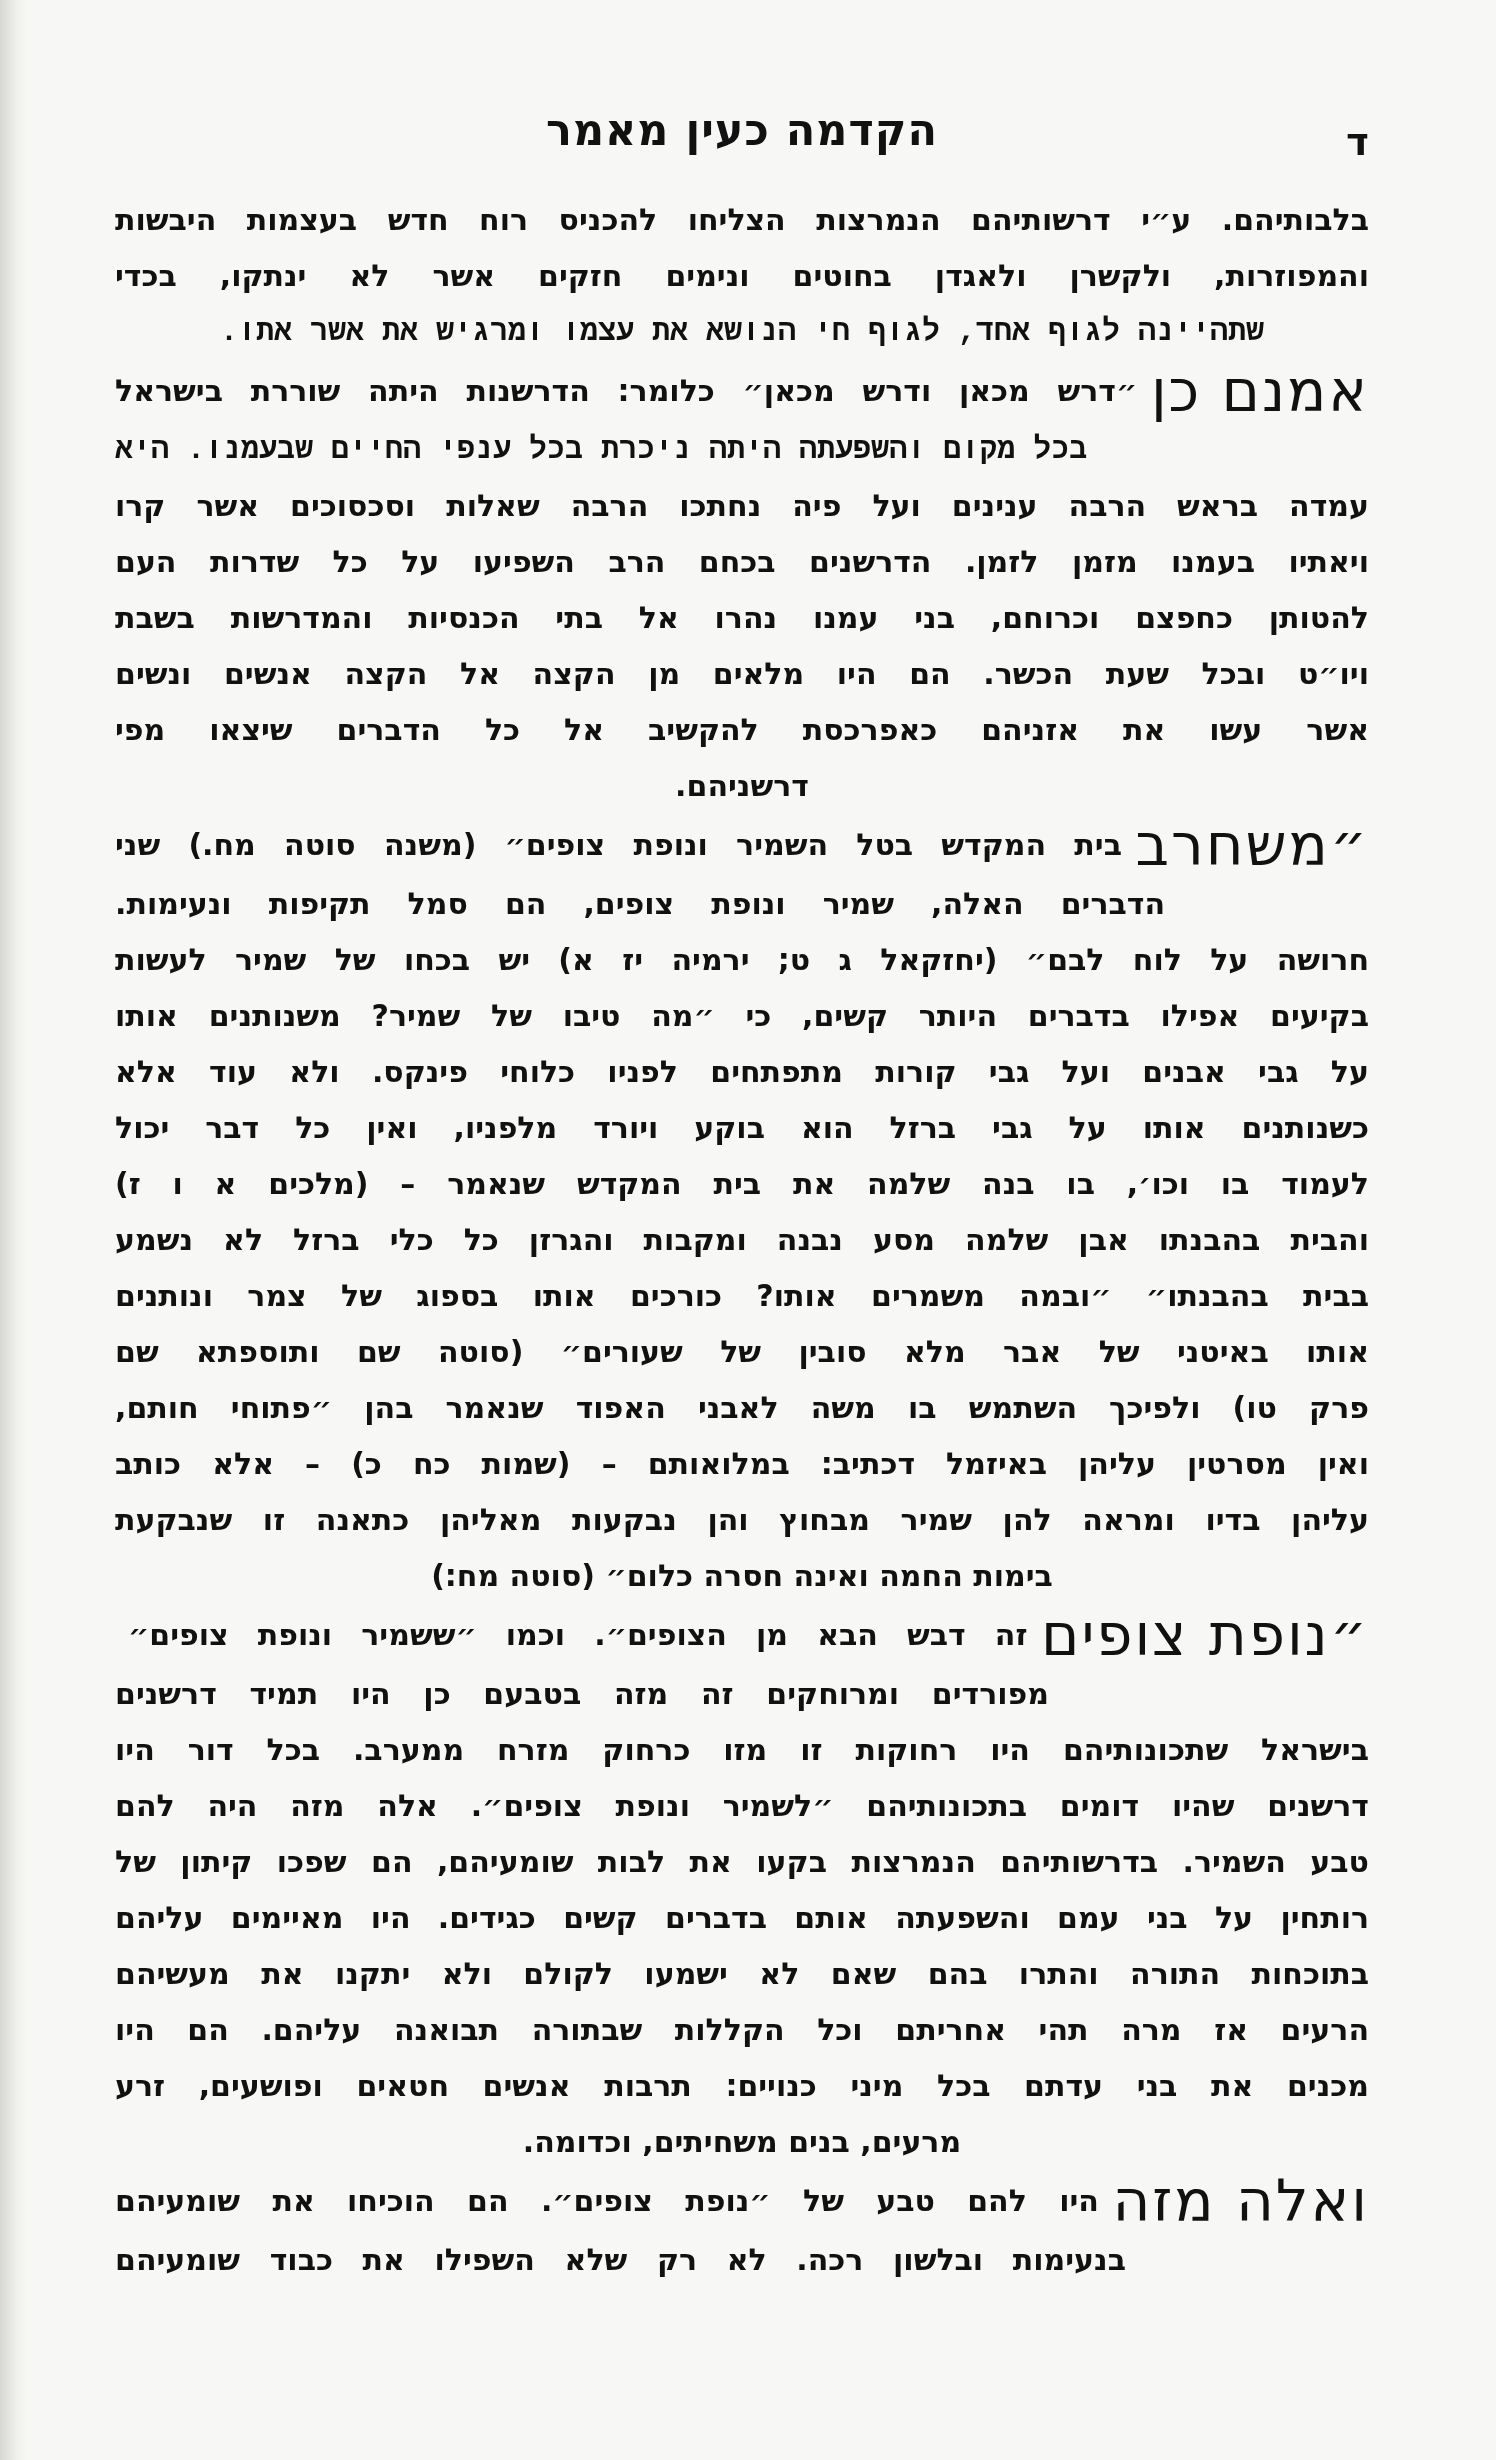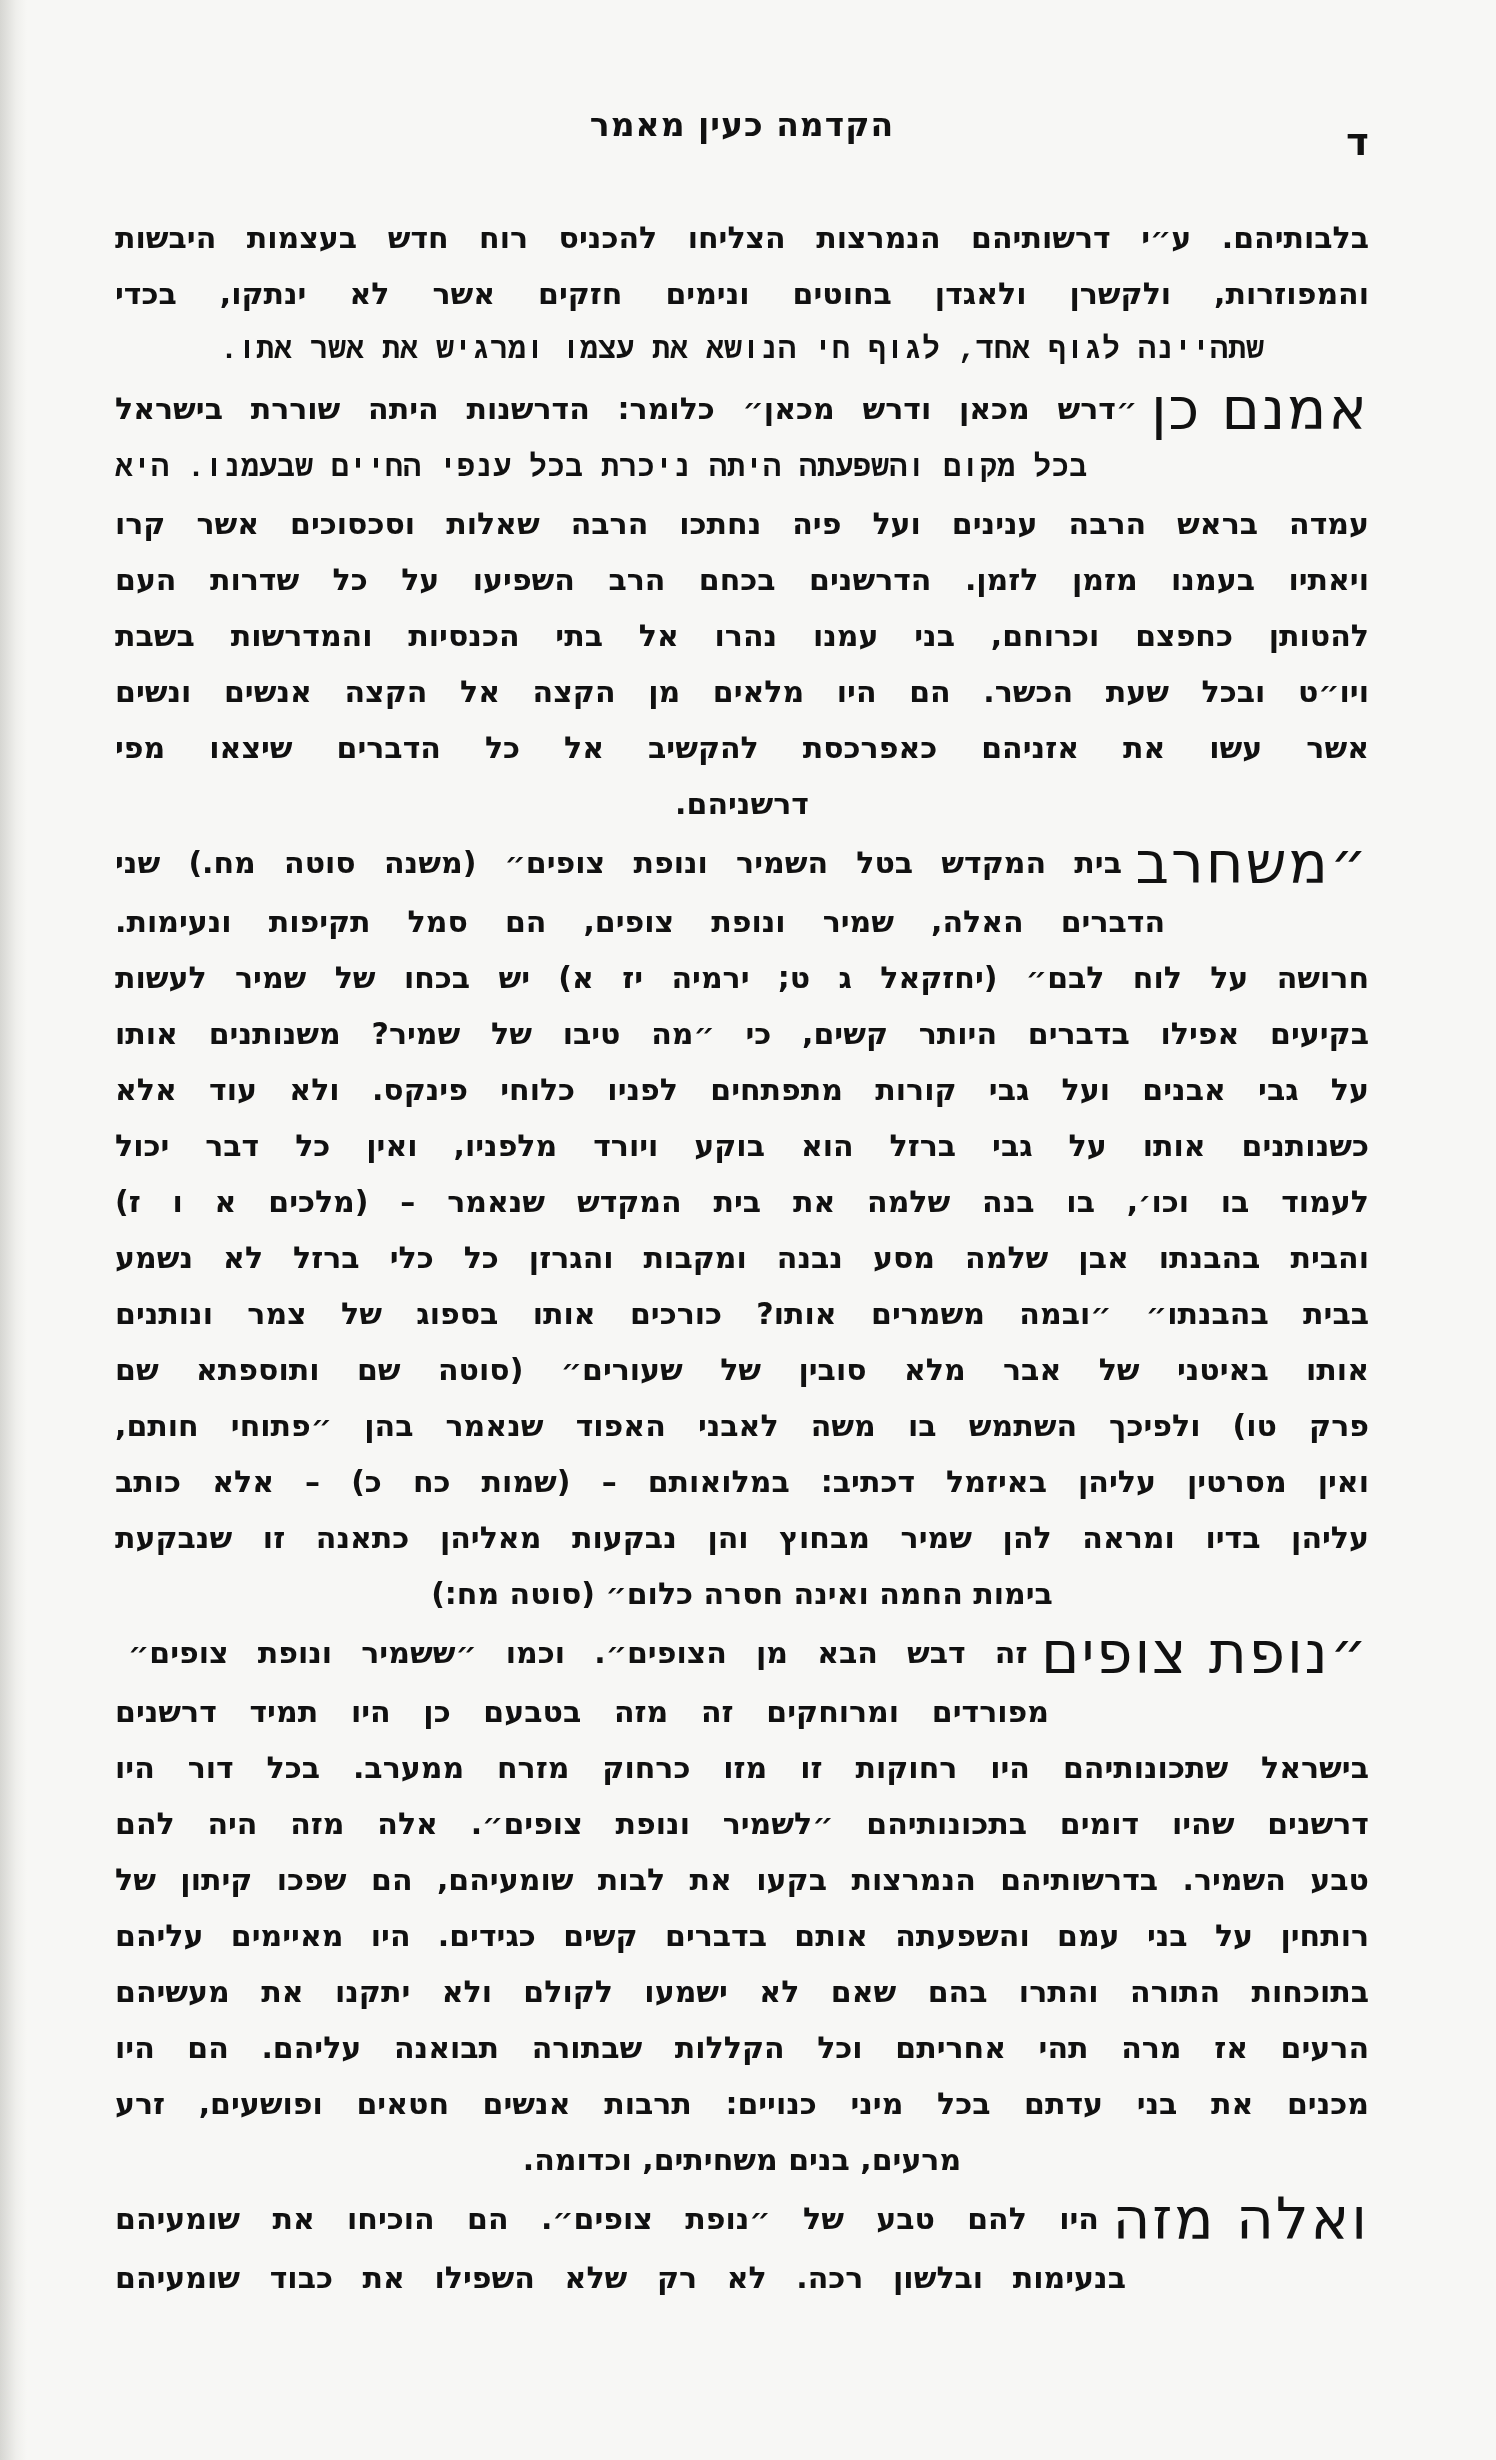--- a/index.html
+++ b/index.html
@@ -34,28 +34,28 @@
       right: 0;
       top: 13.6px;
       font-size: 39px;
       font-weight: bold;
       font-family: "DejaVu Sans", sans-serif;
     }
     .running-title {
       position: absolute;
       left: 0; right: 0;
       text-align: center;
-      font-size: 33px;
+      font-size: 43px;
       font-weight: bold;
       letter-spacing: 1px;
       font-family: "DejaVu Sans", sans-serif;
     }
     .body-text {
       position: absolute;
-      top: 210px;
+      top: 192px;
       left: 115px;
       width: 1254px;
       direction: rtl;
       font-family: "DejaVu Sans", sans-serif;
       font-weight: bold;
       font-size: 30px;
     }
     .line {
       height: 56px;
       line-height: 56px;

